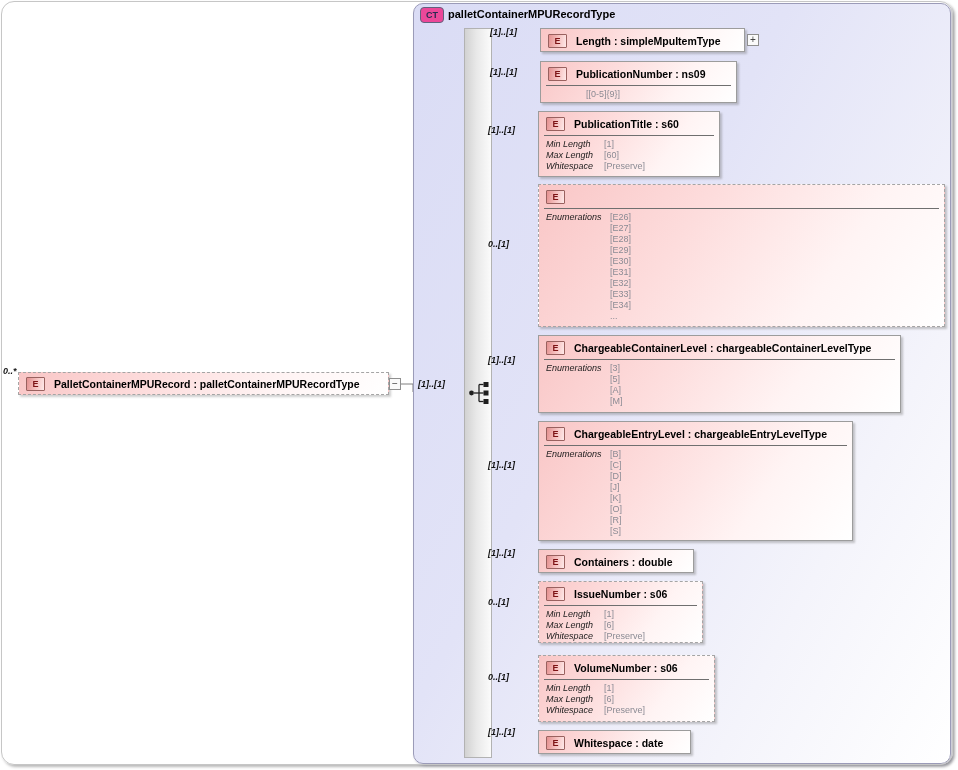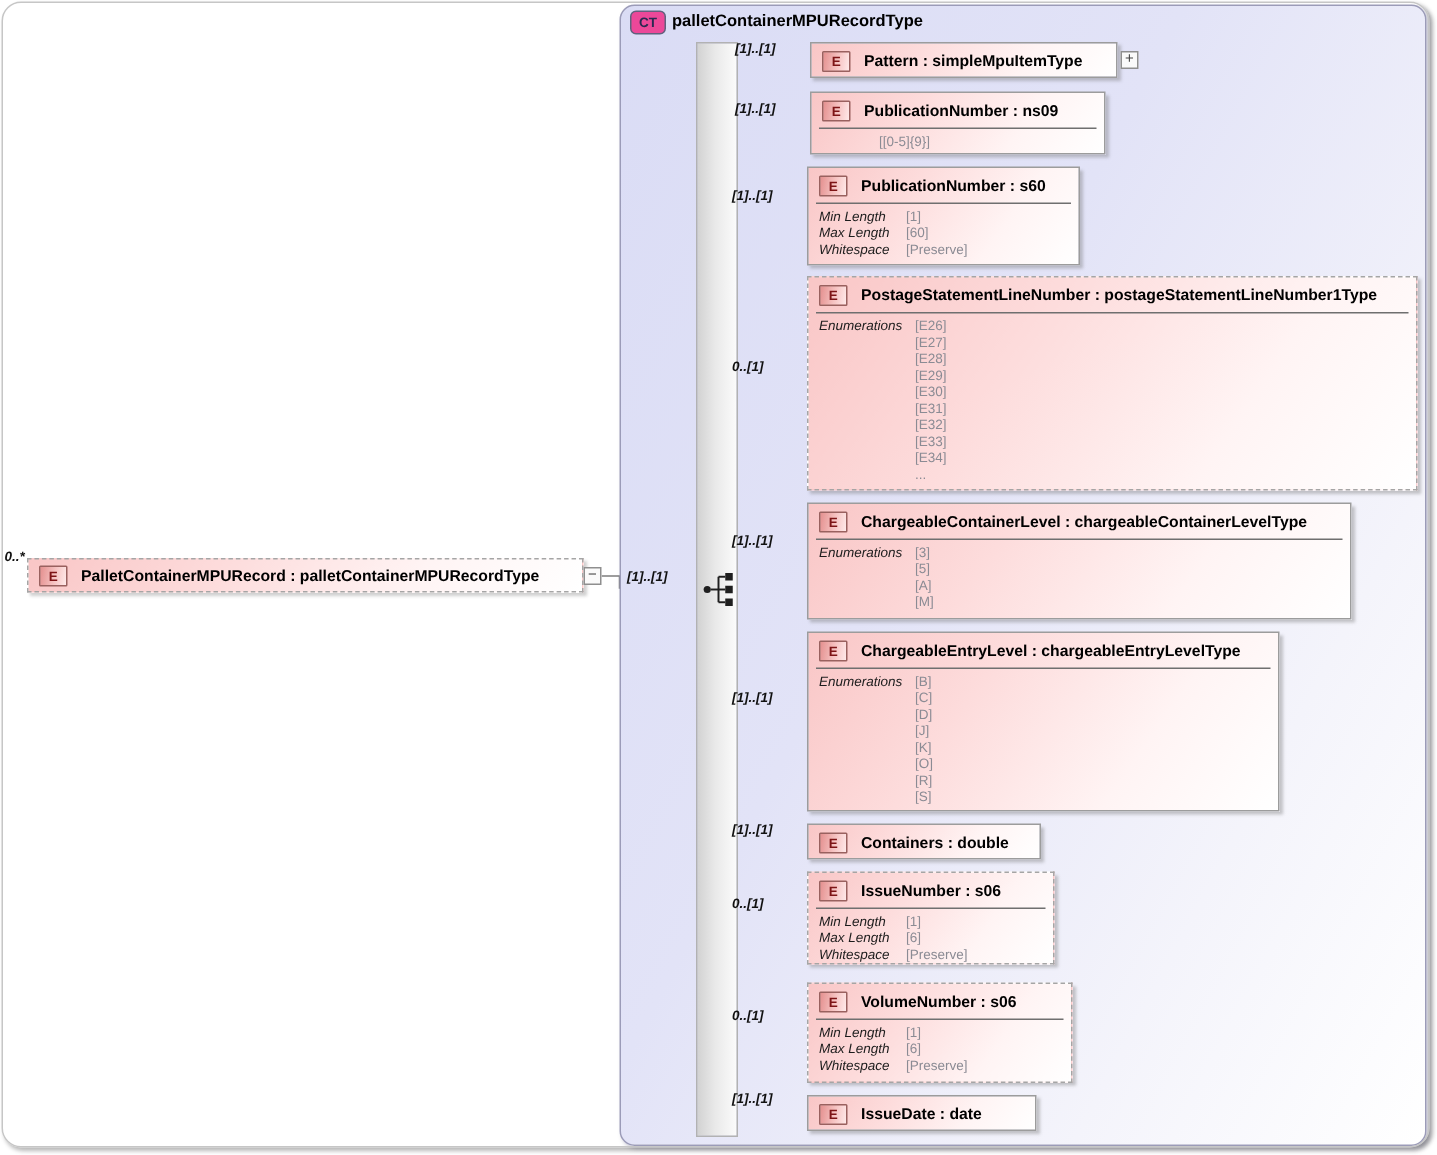--- a/index.html
+++ b/index.html
@@ -154,21 +154,21 @@
     <span class="e-icon">E</span>
     <span class="el-name">PalletContainerMPURecord : palletContainerMPURecordType</span>
   </div>
   <div class="toggle collapse-toggle">−</div>
   <span class="card root-conn-card">[1]..[1]</span>
 
   <span class="card card1">[1]..[1]</span>
   <div class="el-box box1">
     <div class="el-head">
       <span class="e-icon">E</span>
-      <span class="el-name">Pattern : simpleMpuItemType</span>
+      <span class="el-name">Length : simpleMpuItemType</span>
     </div>
   </div>
   <div class="toggle expand-toggle">+</div>
 
   <span class="card card2">[1]..[1]</span>
   <div class="el-box box2 lw38">
     <div class="el-head">
       <span class="e-icon">E</span>
       <span class="el-name">PublicationNumber : ns09</span>
     </div>
@@ -178,21 +178,21 @@
         <span class="f-label">Pattern</span>
         <span class="f-val">[[0-5]{9}]</span>
       </div>
     </div>
   </div>
 
   <span class="card card3">[1]..[1]</span>
   <div class="el-box box3">
     <div class="el-head">
       <span class="e-icon">E</span>
-      <span class="el-name">PublicationNumber : s60</span>
+      <span class="el-name">PublicationTitle : s60</span>
     </div>
     <div class="sep"></div>
     <div class="facets">
       <div class="f-row">
         <span class="f-label">Min Length</span>
         <span class="f-val">[1]</span>
       </div>
       <div class="f-row">
         <span class="f-label">Max Length</span>
         <span class="f-val">[60]</span>
@@ -201,21 +201,20 @@
         <span class="f-label">Whitespace</span>
         <span class="f-val">[Preserve]</span>
       </div>
     </div>
   </div>
 
   <span class="card card4">0..[1]</span>
   <div class="el-box box4 opt lw64">
     <div class="el-head">
       <span class="e-icon">E</span>
-      <span class="el-name">PostageStatementLineNumber : postageStatementLineNumber1Type</span>
     </div>
     <div class="sep"></div>
     <div class="facets">
       <div class="f-row">
         <span class="f-label">Enumerations</span>
         <span class="f-val">[E26]
 [E27]
 [E28]
 [E29]
 [E30]
@@ -319,18 +318,18 @@
         <span class="f-label">Whitespace</span>
         <span class="f-val">[Preserve]</span>
       </div>
     </div>
   </div>
 
   <span class="card card10">[1]..[1]</span>
   <div class="el-box box10">
     <div class="el-head">
       <span class="e-icon">E</span>
-      <span class="el-name">IssueDate : date</span>
+      <span class="el-name">Whitespace : date</span>
     </div>
   </div>
 
   <div class="outer-frame"></div>
 </div>
 
 </body></html>

